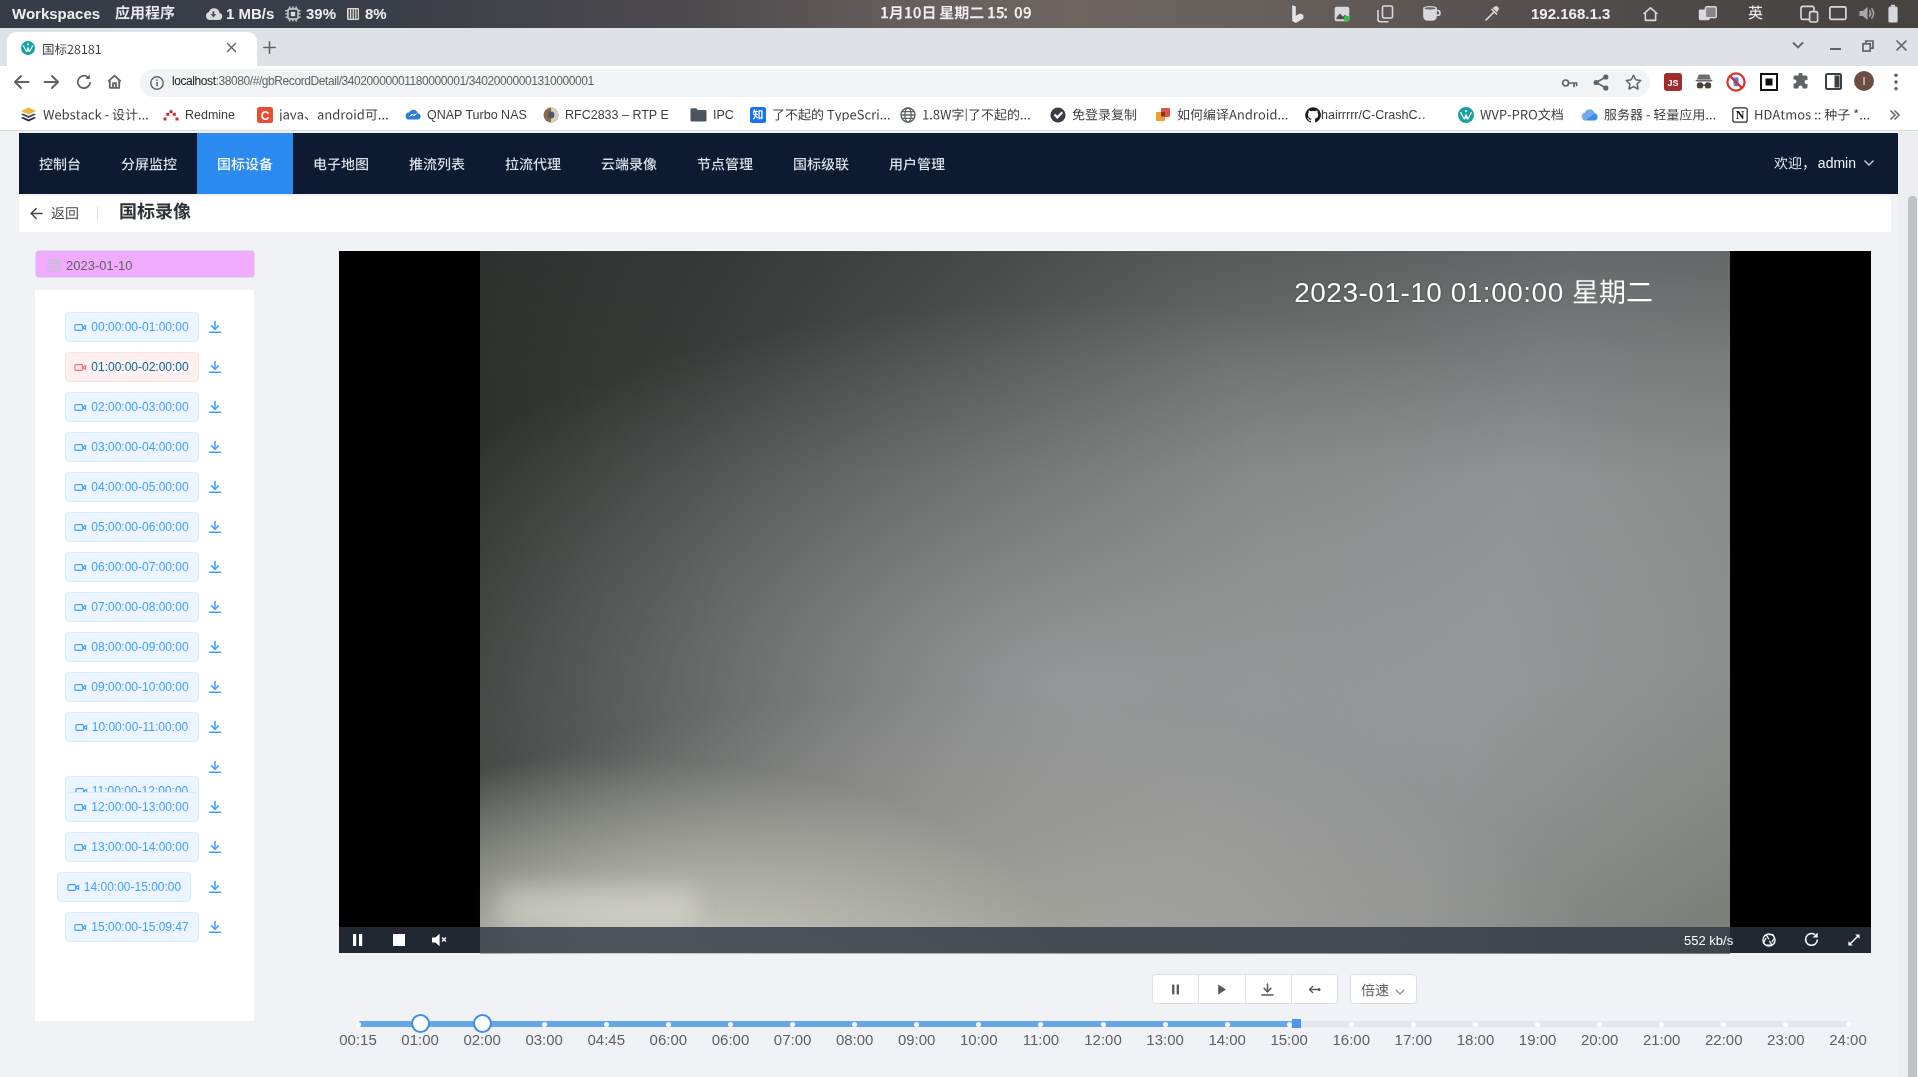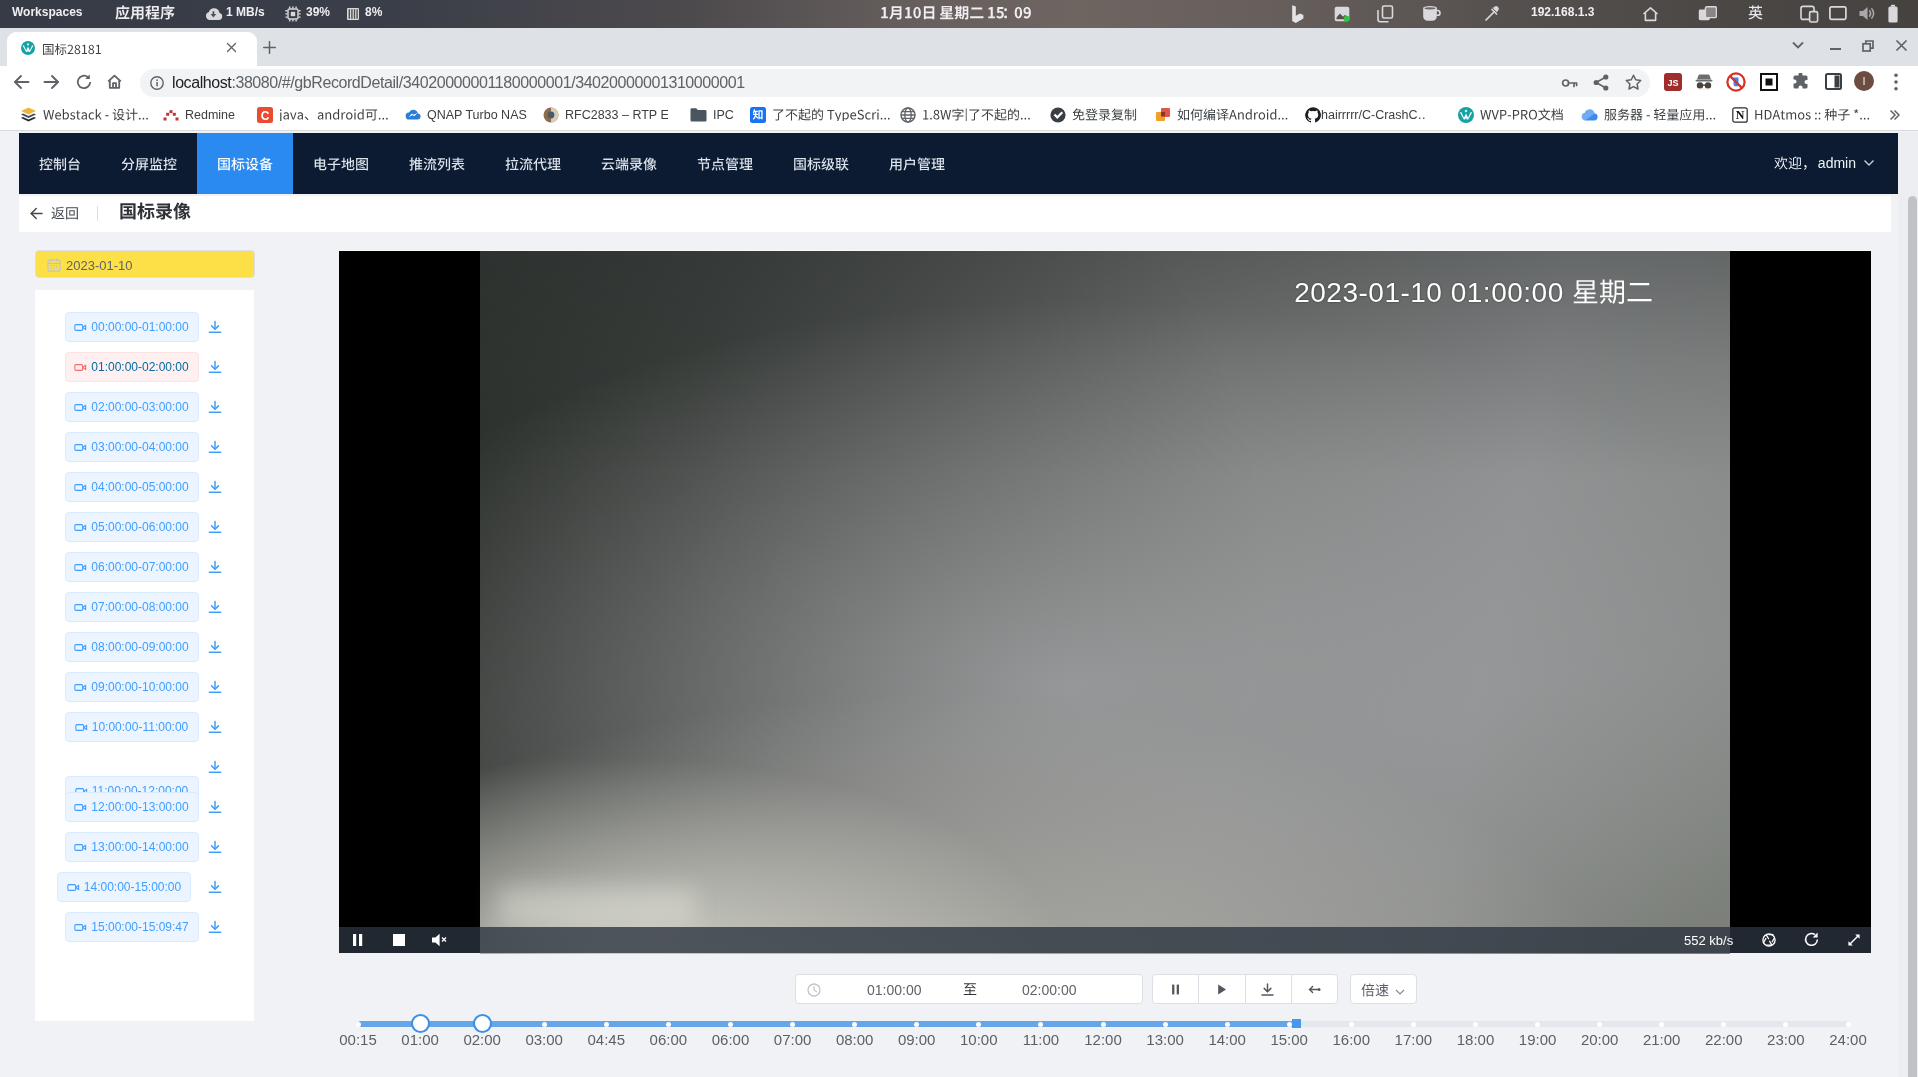--- a/index.html
+++ b/index.html
@@ -1,40 +1,40 @@
 <!DOCTYPE html>
 <html><head><meta charset="utf-8">
 <style>
 *{margin:0;padding:0;box-sizing:border-box}
 html,body{width:1918px;height:1077px;overflow:hidden;font-family:"Liberation Sans",sans-serif;background:#f0f2f5}
 .abs{position:absolute}
 #stage{position:relative;width:1918px;height:1077px}
 
 #topbar{left:0;top:0;width:1918px;height:28px;background:linear-gradient(90deg,#363b46 0%,#3a3e48 20%,#4d4a4d 36%,#675f5d 48%,#6e6561 56%,#675f5c 66%,#56514f 78%,#4a4745 90%,#454240 100%);color:#eceaee}
-#topbar .t{position:absolute;top:4.5px;font-size:12px;font-weight:bold;color:#f0eef2}
+#topbar .t{position:absolute;top:4.5px;font-size:15px;font-weight:bold;color:#f0eef2}
 
 #tabbar{left:0;top:28px;width:1918px;height:38px;background:#dee1e6}
 #tab1{position:absolute;left:7px;top:4px;width:250px;height:34px;background:#fff;border-radius:9px 9px 0 0}
 
 #toolbar{left:0;top:66px;width:1918px;height:33px;background:#fff}
 #urlpill{position:absolute;left:140px;top:2.5px;width:1510px;height:28px;border-radius:14px;background:#f1f3f4}
 
 #bookmarks{left:0;top:99px;width:1918px;height:32px;background:#fff;border-bottom:1px solid #d8dade}
 .bm{position:absolute;top:0;height:32px;display:flex;align-items:center;font-size:12.5px;color:#3c4043}
 
 #page{left:0;top:132px;width:1898px;height:945px;background:#f0f2f5}
 #scrolltrack{left:1898px;top:132px;width:20px;height:945px;background:#eceef1}
 #scrollthumb{left:1908px;top:196px;width:9px;height:881px;background:#c0c2c5;border-radius:5px 5px 0 0}
 #navbar{left:19px;top:1px;width:1880px;height:61px;background:#0c1b31;display:flex;align-items:center;padding-left:0}
 .nav{height:61px;display:flex;align-items:center;padding:0 20px}
 #navactive{background:#2a8af0}
 #welcome{position:absolute;right:23px;top:0;height:61px;display:flex;align-items:center;color:#fff;font-size:14px}
 #pghead{left:19px;top:64px;width:1872px;height:36px;background:#fff}
 
-#dateinput{left:35px;top:118px;width:220px;height:28px;background:#fde047;border:1px solid #dcdfe6;border-radius:4px}
+#dateinput{left:35px;top:118px;width:220px;height:28px;background:#f0abfc;border:1px solid #dcdfe6;border-radius:4px}
 #panel{left:35px;top:158px;width:219px;height:731px;background:#fff}
 .chip{position:absolute;left:29.5px;width:134px;height:30px;border:1px solid #d9ecff;background:#ecf5ff;border-radius:4px;color:#3f9eff;font-size:12px;display:flex;align-items:center;justify-content:center;white-space:nowrap}
 .chip.red{background:#fef0f0;border-color:#fde2e2;color:#0369a1}
 
 #player{left:339px;top:118px;width:1532px;height:703px;background:#000;border-top:1px solid #f7f8f9}
 #video{position:absolute;left:141px;top:0;width:1250px;height:703px;background:
  radial-gradient(36% 30% at 11% 102%, rgba(222,222,212,.88) 0%, rgba(222,222,212,0) 100%),
  radial-gradient(55% 45% at 36% 108%, rgba(196,194,184,.72) 0%, rgba(196,194,184,0) 100%),
  radial-gradient(62% 55% at 47% 62%, rgba(163,164,166,.78) 0%, rgba(163,164,166,0) 100%),
  linear-gradient(180deg, rgba(36,40,40,.38) 0%, rgba(36,40,40,.16) 16%, rgba(36,40,40,0) 32%),
@@ -213,21 +213,21 @@
           <path d="M3.8 7.2v7.6h9.4V7.2"></path>
           <path d="M7 14.8v-4.6h3v4.6"></path>
         </g>
       </svg>
   <div id="urlpill">
     <svg style="position:absolute;left:10px;top:7px;" width="14" height="14" viewBox="0 0 14 14">
           <circle cx="7" cy="7" r="6.2" fill="none" stroke="#5f6368" stroke-width="1.4"></circle>
           <rect x="6.3" y="6" width="1.5" height="4.3" fill="#5f6368"></rect>
           <rect x="6.3" y="3.4" width="1.5" height="1.6" fill="#5f6368"></rect>
         </svg>
-    <span style="position:absolute;left:32px;top:5.5px;font-size:16px;letter-spacing:-.42px"><span style="color:#202124">localhost</span><span style="color:#5f6368">:38080/#/gbRecordDetail/34020000001180000001/34020000001310000001</span></span>
+    <span style="position:absolute;left:32px;top:5.5px;font-size:12px;letter-spacing:-.42px"><span style="color:#202124">localhost</span><span style="color:#5f6368">:38080/#/gbRecordDetail/34020000001180000001/34020000001310000001</span></span>
     <svg style="position:absolute;left:1421px;top:6px;" width="17" height="16" viewBox="0 0 17 16">
           <g fill="none" stroke="#5f6368" stroke-width="1.7">
             <circle cx="4.6" cy="8" r="3"></circle>
             <path d="M7.6 8h8M13 8v3.4M15.6 8v2.4" stroke-linecap="round"></path>
           </g>
         </svg>
         <svg style="position:absolute;left:1453px;top:5px;" width="16" height="17" viewBox="0 0 16 17">
           <g fill="#5f6368">
             <circle cx="12.8" cy="3" r="2.6"></circle>
             <circle cx="3.2" cy="8.5" r="2.6"></circle>
@@ -810,31 +810,20 @@
             <path fill="#fff" d="M13.6 0.5v5h-5z"></path>
           </svg>
           <svg style="position:absolute;left:1508px;top:6px;" width="14" height="14" viewBox="0 0 14 14">
             <g stroke="#fff" stroke-width="1.4" fill="none">
               <path d="M2.5 11.5L11.5 2.5"></path>
             </g>
             <path fill="#fff" d="M8.2 1.4h4.4v4.4zM5.8 12.6H1.4V8.2z"></path>
           </svg>
         </div>
   </div>
-  <div class="abs" id="timebox">
-        <svg style="position:absolute;left:11px;top:8px;" width="14" height="14" viewBox="0 0 14 14">
-          <circle cx="7" cy="7" r="6" fill="none" stroke="#bfc3cb" stroke-width="1.3"></circle>
-          <path d="M7 3.6V7l2.4 1.6" fill="none" stroke="#bfc3cb" stroke-width="1.2" stroke-linecap="round"></path>
-        </svg>
-        <span style="position:absolute;left:71px;top:6.5px">01:00:00</span>
-        <span style="position:absolute;left:167px;top:6.5px"><svg style="display:inline-block;vertical-align:-1.7px;" width="14.0" height="14" viewBox="0 -880 1000 1000">
-            <path fill="#2f3338" transform="scale(1 -1)" d="M146 423C184 436 238 437 783 463C808 437 830 412 845 391L910 437C856 505 743 603 653 670L594 631C635 600 679 563 719 525L254 507C317 564 381 636 442 714H917V785H77V714H343C283 635 216 566 191 544C164 518 142 501 122 497C130 477 143 439 146 423ZM460 415V285H142V215H460V30H54V-41H948V30H537V215H864V285H537V415Z"></path>
-          </svg></span>
-        <span style="position:absolute;left:226px;top:6.5px">02:00:00</span>
-      </div>
   <div class="btn" style="left:1152px;width:186px;border-radius:4px"></div>
       <div style="position:absolute;left:1198px;top:843px;width:1px;height:28px;background:#dcdfe6"></div>
       <div style="position:absolute;left:1245px;top:843px;width:1px;height:28px;background:#dcdfe6"></div>
       <div style="position:absolute;left:1291px;top:843px;width:1px;height:28px;background:#dcdfe6"></div>
       <svg style="position:absolute;left:1168px;top:850px;" width="15" height="15" viewBox="0 0 15 15">
         <g fill="#53575e">
           <rect x="4.1" y="2.6" width="2.3" height="9.8"></rect>
           <rect x="8.7" y="2.6" width="2.3" height="9.8"></rect>
         </g>
       </svg>

